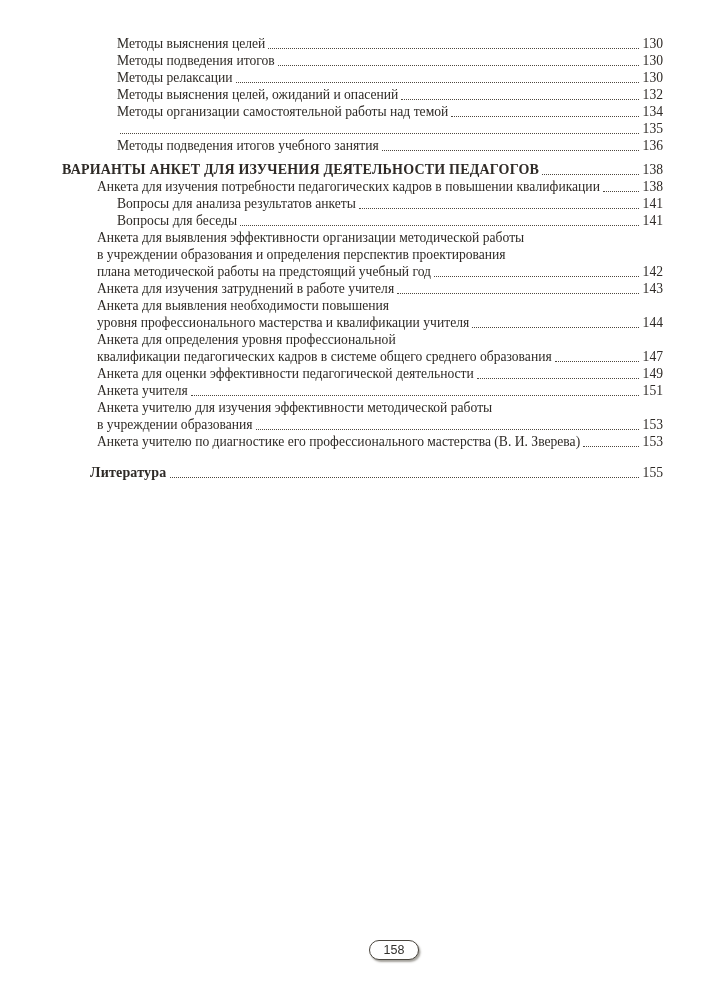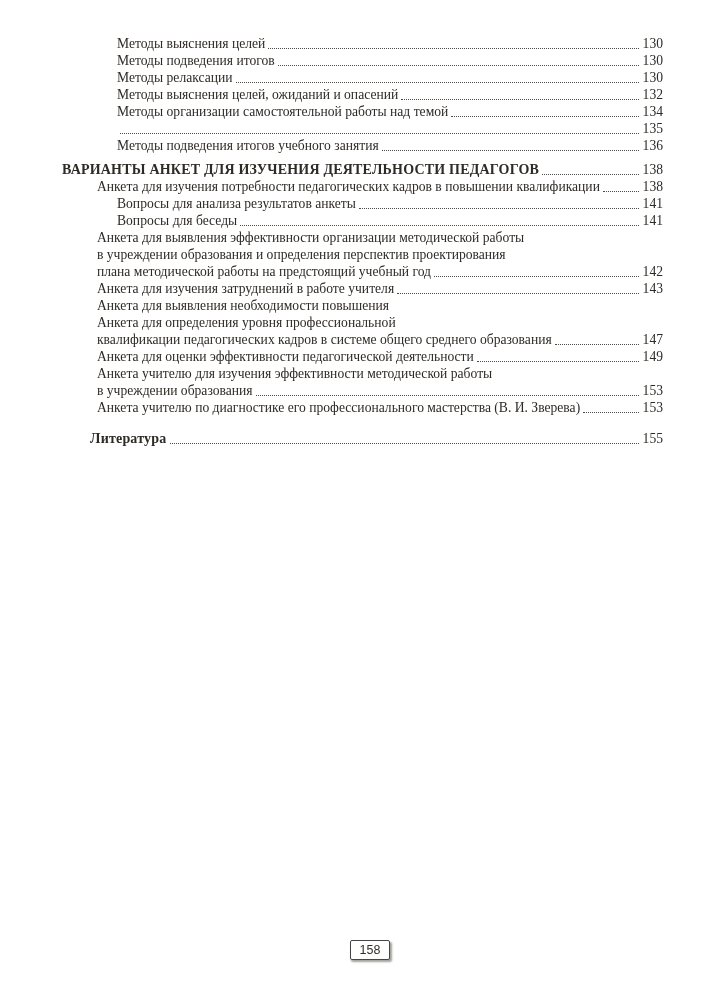--- a/index.html
+++ b/index.html
@@ -51,27 +51,27 @@
     min-width: 8px;
     border-bottom: 1.5px dotted var(--dot-color, #4d473f);
     margin: 0 4px 3px 3px;
   }
   .pagenum {
     flex: 0 0 auto;
     font-size: 13.6px;
   }
   .folio {
     position: absolute;
-    left: 350px;
+    left: 369px;
     top: 940px;
-    width: 40px;
+    width: 50px;
     height: 20px;
     box-sizing: border-box;
     border: 1.2px solid var(--folio-border, #4a463f);
-    border-radius: 2px;
+    border-radius: 10px;
     background: #ffffff;
     box-shadow: 1.5px 2px 2px rgba(90, 85, 75, 0.55);
     display: flex;
     align-items: center;
     justify-content: center;
   }
   .folio span {
     font-family: "Liberation Sans", sans-serif;
     font-size: 12.5px;
     color: #32302c;
@@ -175,36 +175,48 @@
         <div class="line">
           <span class="title">Анкета для изучения затруднений в работе учителя</span>
           <span class="leader"></span>
           <span class="pagenum">143</span>
         </div>
       </div>
       <div class="entry level1">
         <div class="line">
           <span class="title">Анкета для выявления необходимости повышения</span>
         </div>
+        <div class="line">
+          <span class="title">уровня профессионального мастерства и квалификации учителя</span>
+          <span class="leader"></span>
+          <span class="pagenum">144</span>
+        </div>
       </div>
       <div class="entry level1">
         <div class="line">
           <span class="title">Анкета для определения уровня профессиональной</span>
         </div>
         <div class="line">
           <span class="title">квалификации педагогических кадров в системе общего среднего образования</span>
           <span class="leader"></span>
           <span class="pagenum">147</span>
         </div>
       </div>
       <div class="entry level1">
         <div class="line">
           <span class="title">Анкета для оценки эффективности педагогической деятельности</span>
           <span class="leader"></span>
           <span class="pagenum">149</span>
+        </div>
+      </div>
+      <div class="entry level1">
+        <div class="line">
+          <span class="title">Анкета учителя</span>
+          <span class="leader"></span>
+          <span class="pagenum">151</span>
         </div>
       </div>
       <div class="entry level1">
         <div class="line">
           <span class="title">Анкета учителю для изучения эффективности методической работы</span>
         </div>
         <div class="line">
           <span class="title">в учреждении образования</span>
           <span class="leader"></span>
           <span class="pagenum">153</span>

